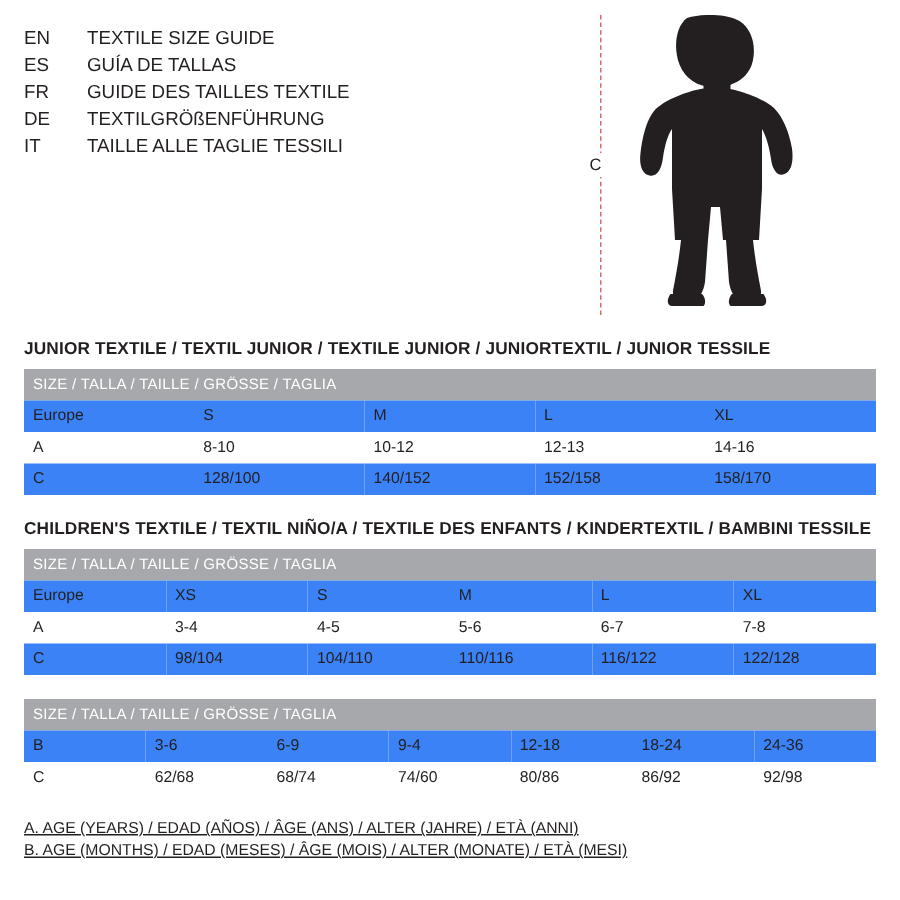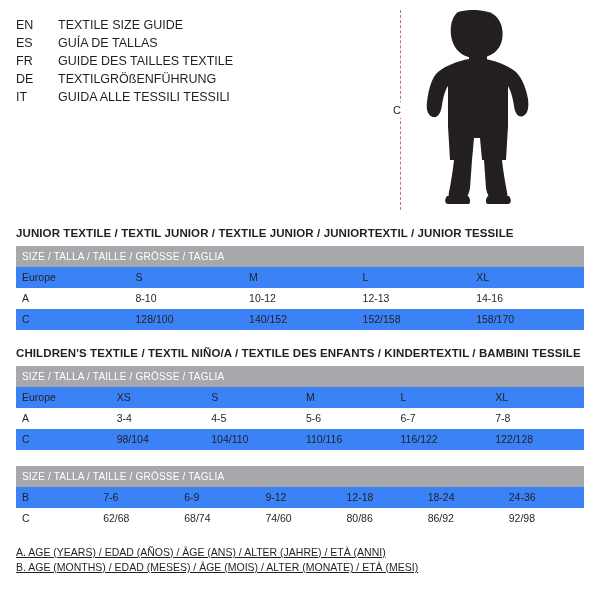--- a/index.html
+++ b/index.html
@@ -156,21 +156,21 @@
         <tr>
           <td class="lang-code">FR</td>
           <td class="lang-title">GUIDE DES TAILLES TEXTILE</td>
         </tr>
         <tr>
           <td class="lang-code">DE</td>
           <td class="lang-title">TEXTILGRÖßENFÜHRUNG</td>
         </tr>
         <tr>
           <td class="lang-code">IT</td>
-          <td class="lang-title">GUIDA ALLE TESSILI TESSILI</td>
+          <td class="lang-title">TAILLE ALLE TAGLIE TESSILI</td>
         </tr>
       </tbody>
     </table>
 
     <div class="figure-wrap">
       <div class="dashed-line"></div>
       <div class="c-label">C</div>
       <svg class="silhouette" width="110" height="196" viewBox="0 0 110 196">
         <g fill="#231f20">
 
@@ -261,23 +261,23 @@
   </div>
 
   <div class="section">
     <table class="size-table">
       <tbody>
         <tr class="head">
           <td class="rowlabel" colspan="7">SIZE / TALLA / TAILLE / GRÖSSE / TAGLIA</td>
         </tr>
         <tr class="shade">
           <td class="rowlabel">B</td>
-          <td>7-6</td>
+          <td>3-6</td>
           <td>6-9</td>
-          <td>9-12</td>
+          <td>9-4</td>
           <td>12-18</td>
           <td>18-24</td>
           <td>24-36</td>
         </tr>
         <tr class="plain">
           <td class="rowlabel">C</td>
           <td>62/68</td>
           <td>68/74</td>
           <td>74/60</td>
           <td>80/86</td>

